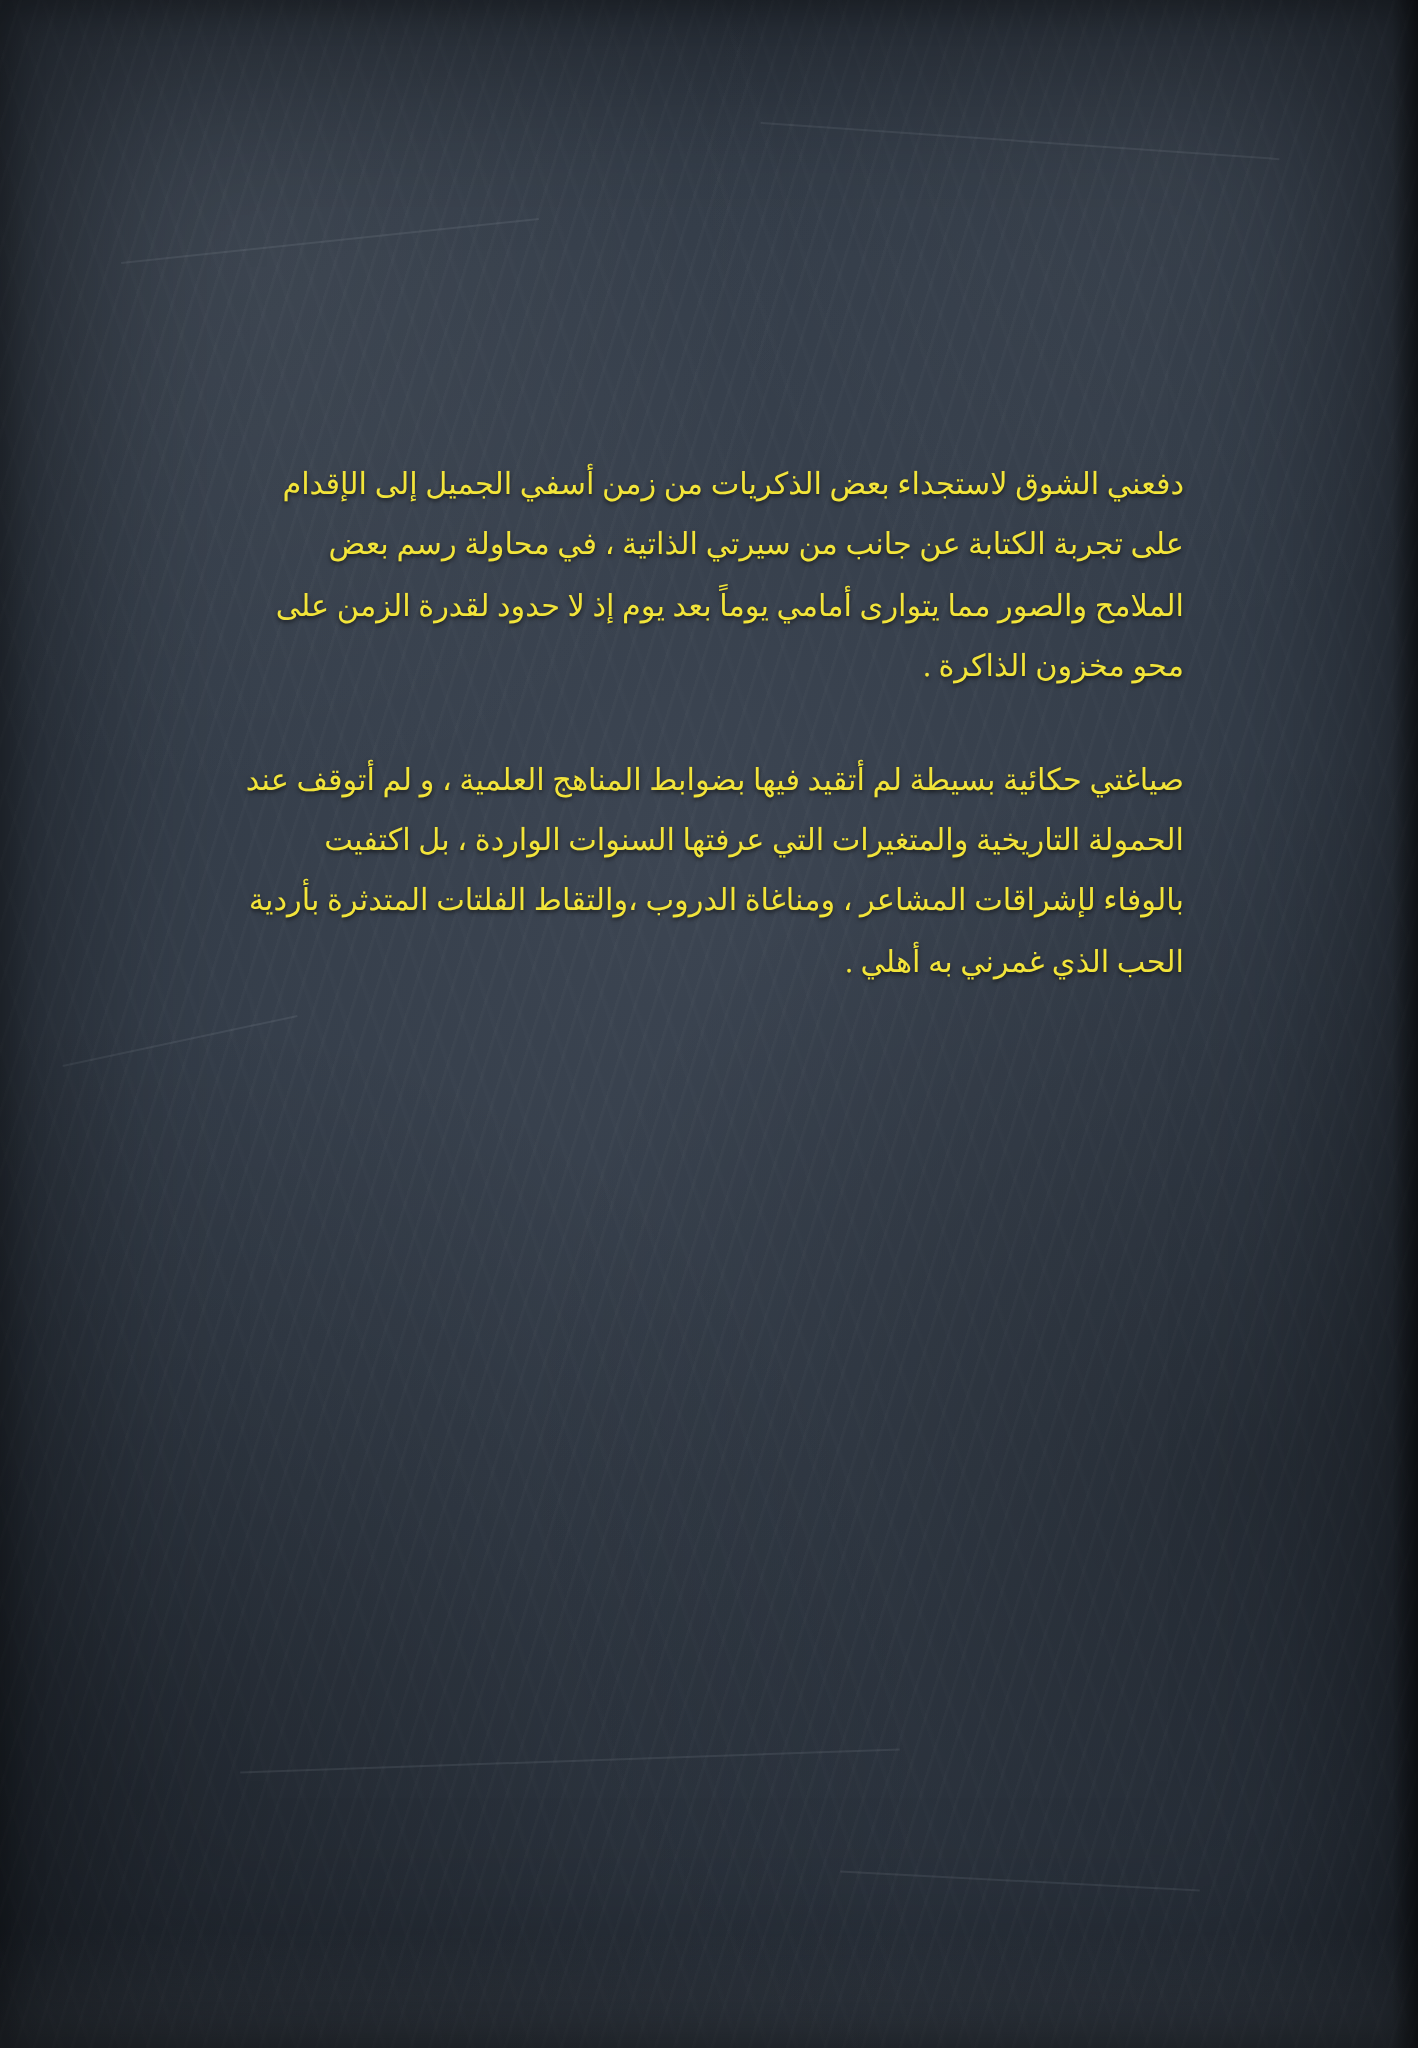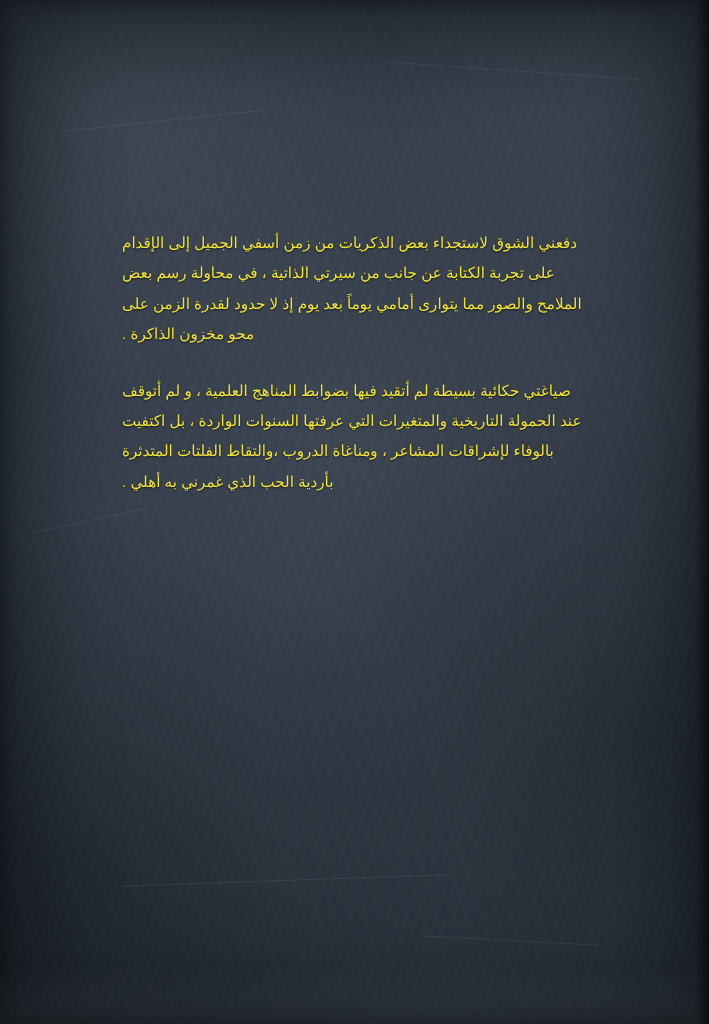--- a/index.html
+++ b/index.html
@@ -87,23 +87,23 @@
     text-align: center;
     direction: rtl;
   }
 
   .para {
     color: #f2e43a;
     font-size: 15.2px;
     line-height: 2.0;
     letter-spacing: 0.2px;
     margin: 0 0 26px 0;
-    text-align: left;
+    text-align: right;
     text-shadow: 0 1px 2px rgba(0,0,0,0.6);
-    font-family: Liberation Sans, sans-serif;
+    font-family: Liberation Serif, serif;
   }
   .para:last-child { margin-bottom: 0; }
   .para.p2 { margin-bottom: 28px; }
 </style>
 </head>
 <body>
 
 <div class="book-cover">
   <div class="texture-a"></div>
   <div class="texture-b"></div>

